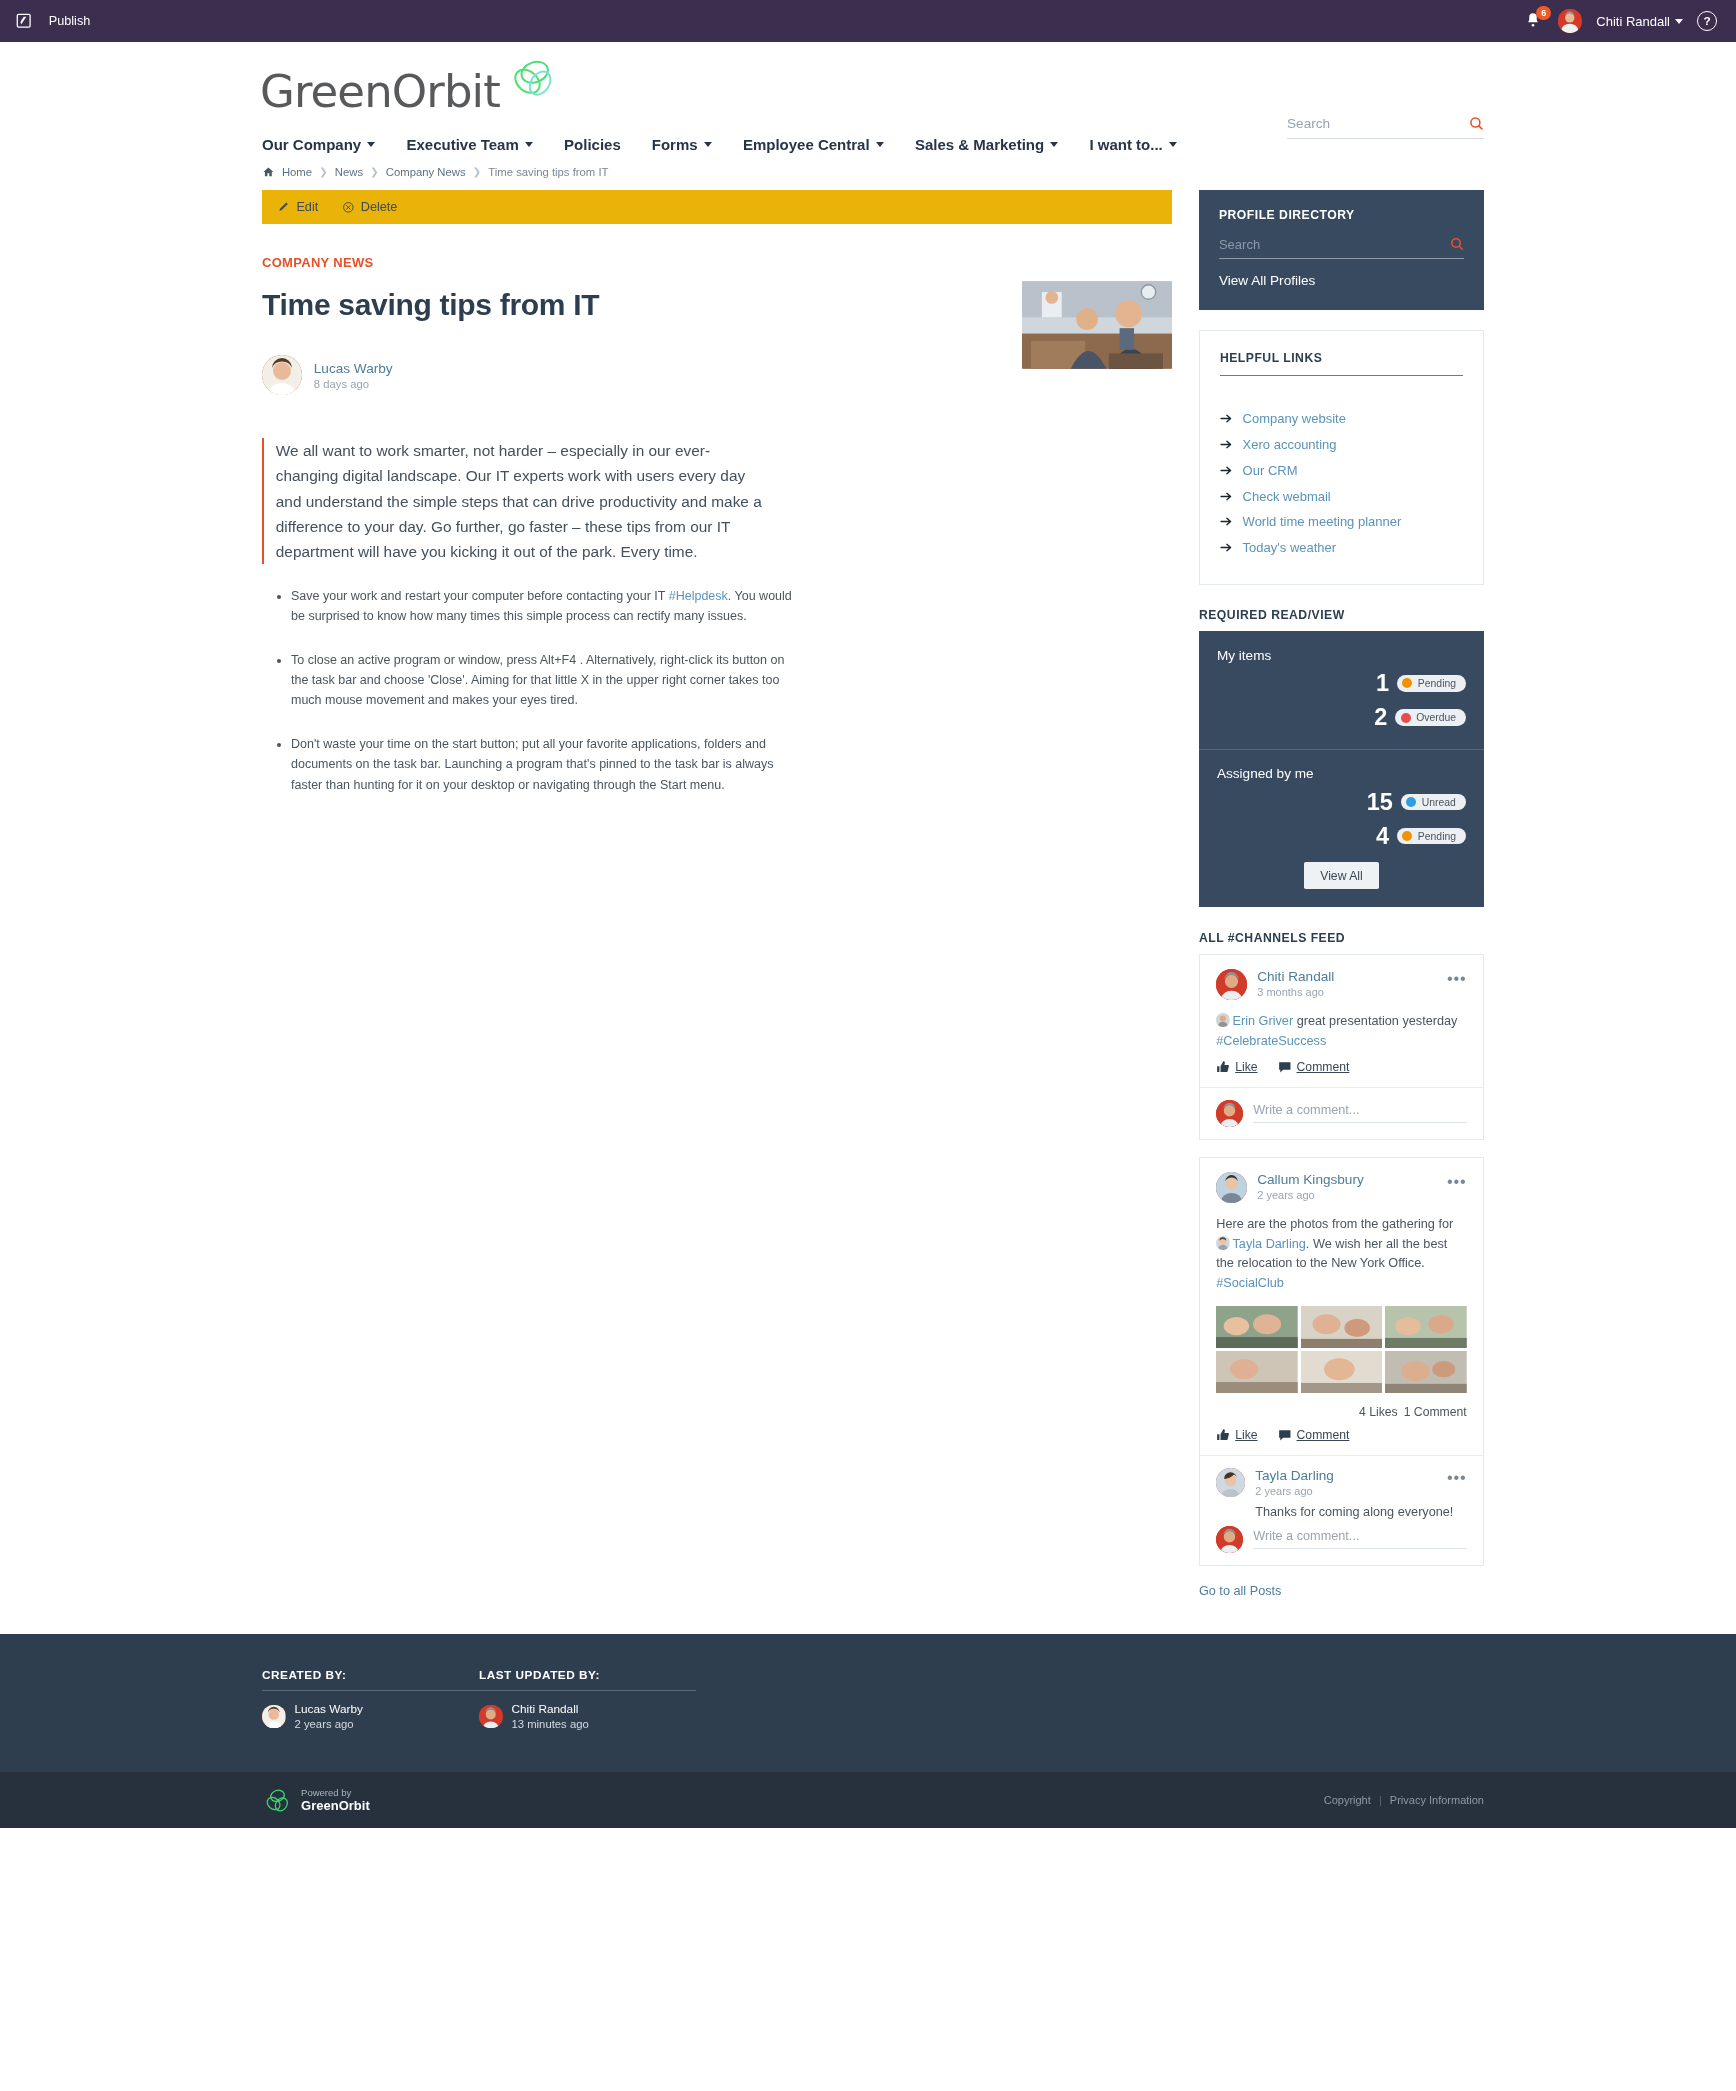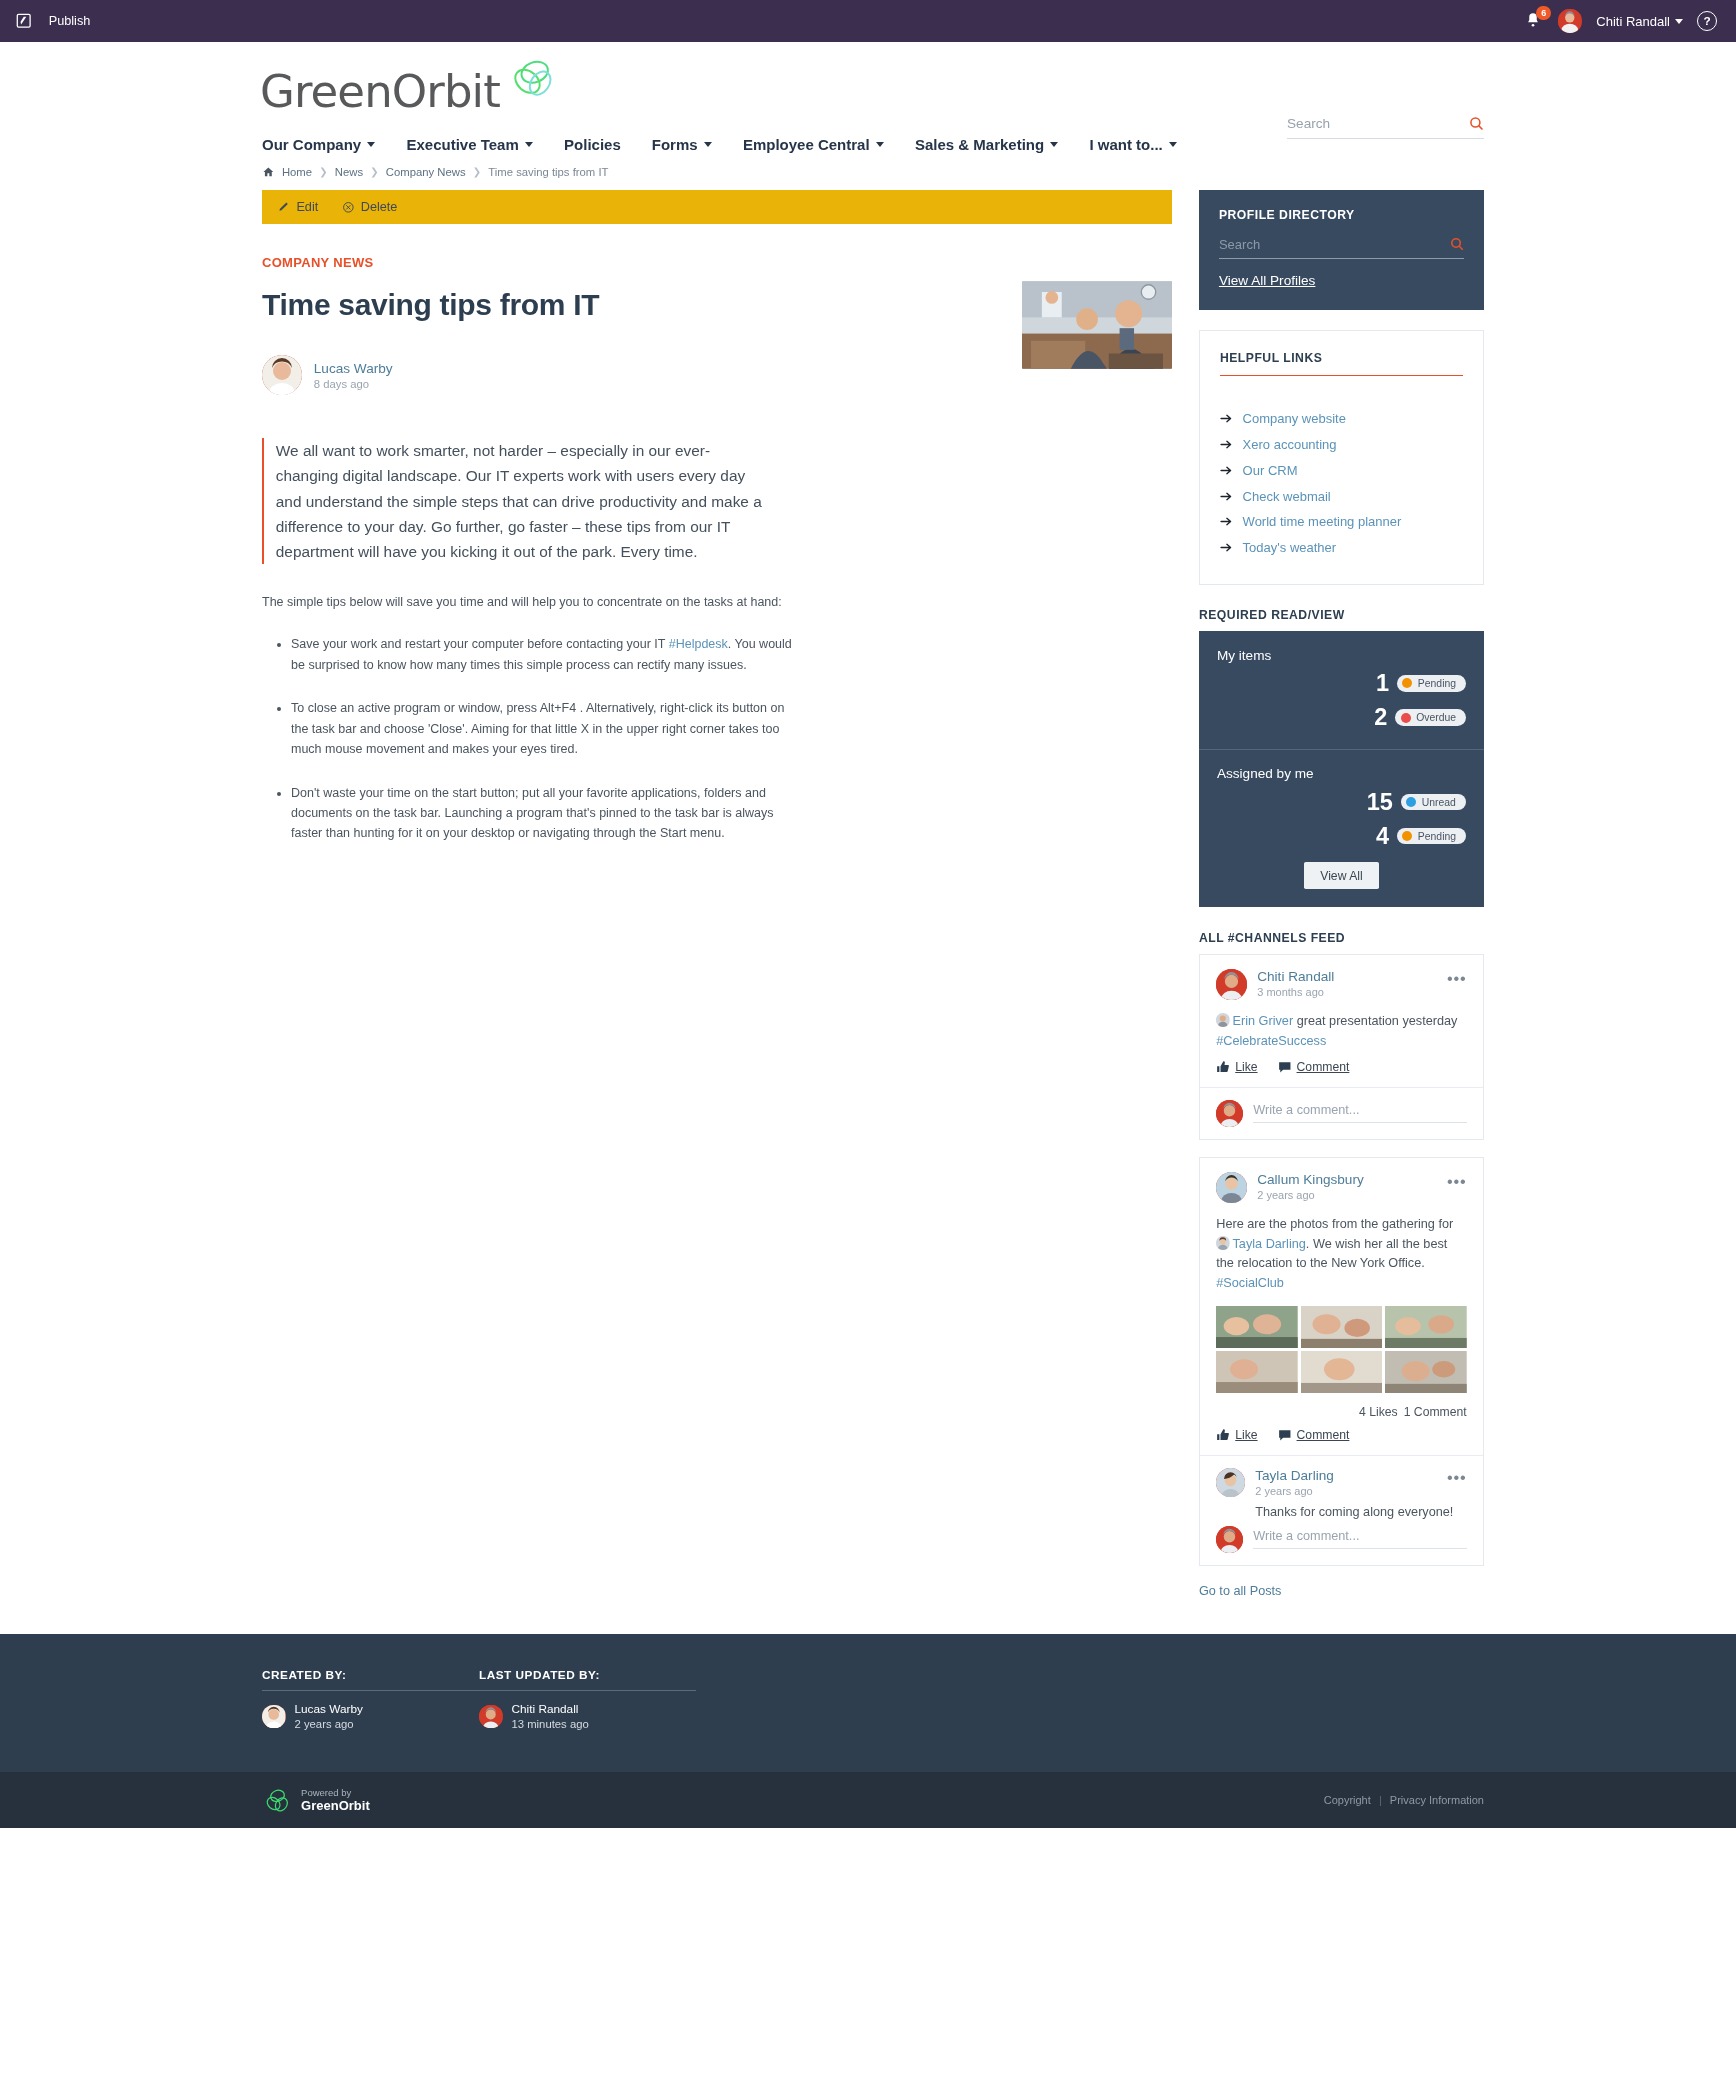--- a/index.html
+++ b/index.html
@@ -242,21 +242,21 @@
     border-bottom: 1.4px solid #8f9bab;
     display: flex; align-items: center;
     padding-bottom: 6.3px;
   }
   .dir-search input {
     background: transparent; border: none; outline: none;
     color: #c8cfd8; font-size: 13px; flex: 1;
     font-family: "Liberation Sans", sans-serif;
   }
   .dir-search input::placeholder { color: #8e99a7; }
-  .view-all-profiles { display: block; color: #fff; font-size: 13.6px; margin-top: 13.6px; font-weight: 500; text-decoration: underline; }
+  .view-all-profiles { display: block; color: #fff; font-size: 13.6px; margin-top: 13.6px; font-weight: 500; }
 
   .panel-white {
     background: #fff;
     border: 0.9px solid #e4e9ee;
     padding: 20px 20px 23.5px 20px;
     margin-top: 20px;
   }
   .panel-white h3 {
     font-size: 12.2px; letter-spacing: 0.5px;
     font-weight: bold; color: #2c3e50;
@@ -549,21 +549,20 @@
                 <path d="M54 97 q18 -36 36 -6 l4 6 z" fill="#495465"></path>
                 <rect x="22" y="12" width="22" height="28" fill="#e9eef2"></rect>
                 <circle cx="33" cy="18" r="7" fill="#e3b48f"></circle>
                 <rect x="96" y="80" width="60" height="17" fill="#6b5442"></rect>
               </svg>
             </div>
           </div>
 
           <div class="pullquote">We all want to work smarter, not harder – especially in our ever-changing digital landscape. Our IT experts work with users every day and understand the simple steps that can drive productivity and make a difference to your day. Go further, go faster – these tips from our IT department will have you kicking it out of the park. Every time.</div>
 
-          <p class="body-text">The simple tips below will save you time and will help you to concentrate on the tasks at hand:</p>
 
           <ul class="tips">
             <li>
               <span>Save your work and restart your computer before contacting your IT </span><a class="link">#Helpdesk</a><span>. You would be surprised to know how many times this simple process can rectify many issues.</span>
             </li>
             <li>
               <span>To close an active program or window, press Alt+F4 . Alternatively, right-click its button on the task bar and choose 'Close'. Aiming for that little X in the upper right corner takes too much mouse movement and makes your eyes tired.</span>
             </li>
             <li>
               <span>Don't waste your time on the start button; put all your favorite applications, folders and documents on the task bar. Launching a program that's pinned to the task bar is always faster than hunting for it on your desktop or navigating through the Start menu.</span>

